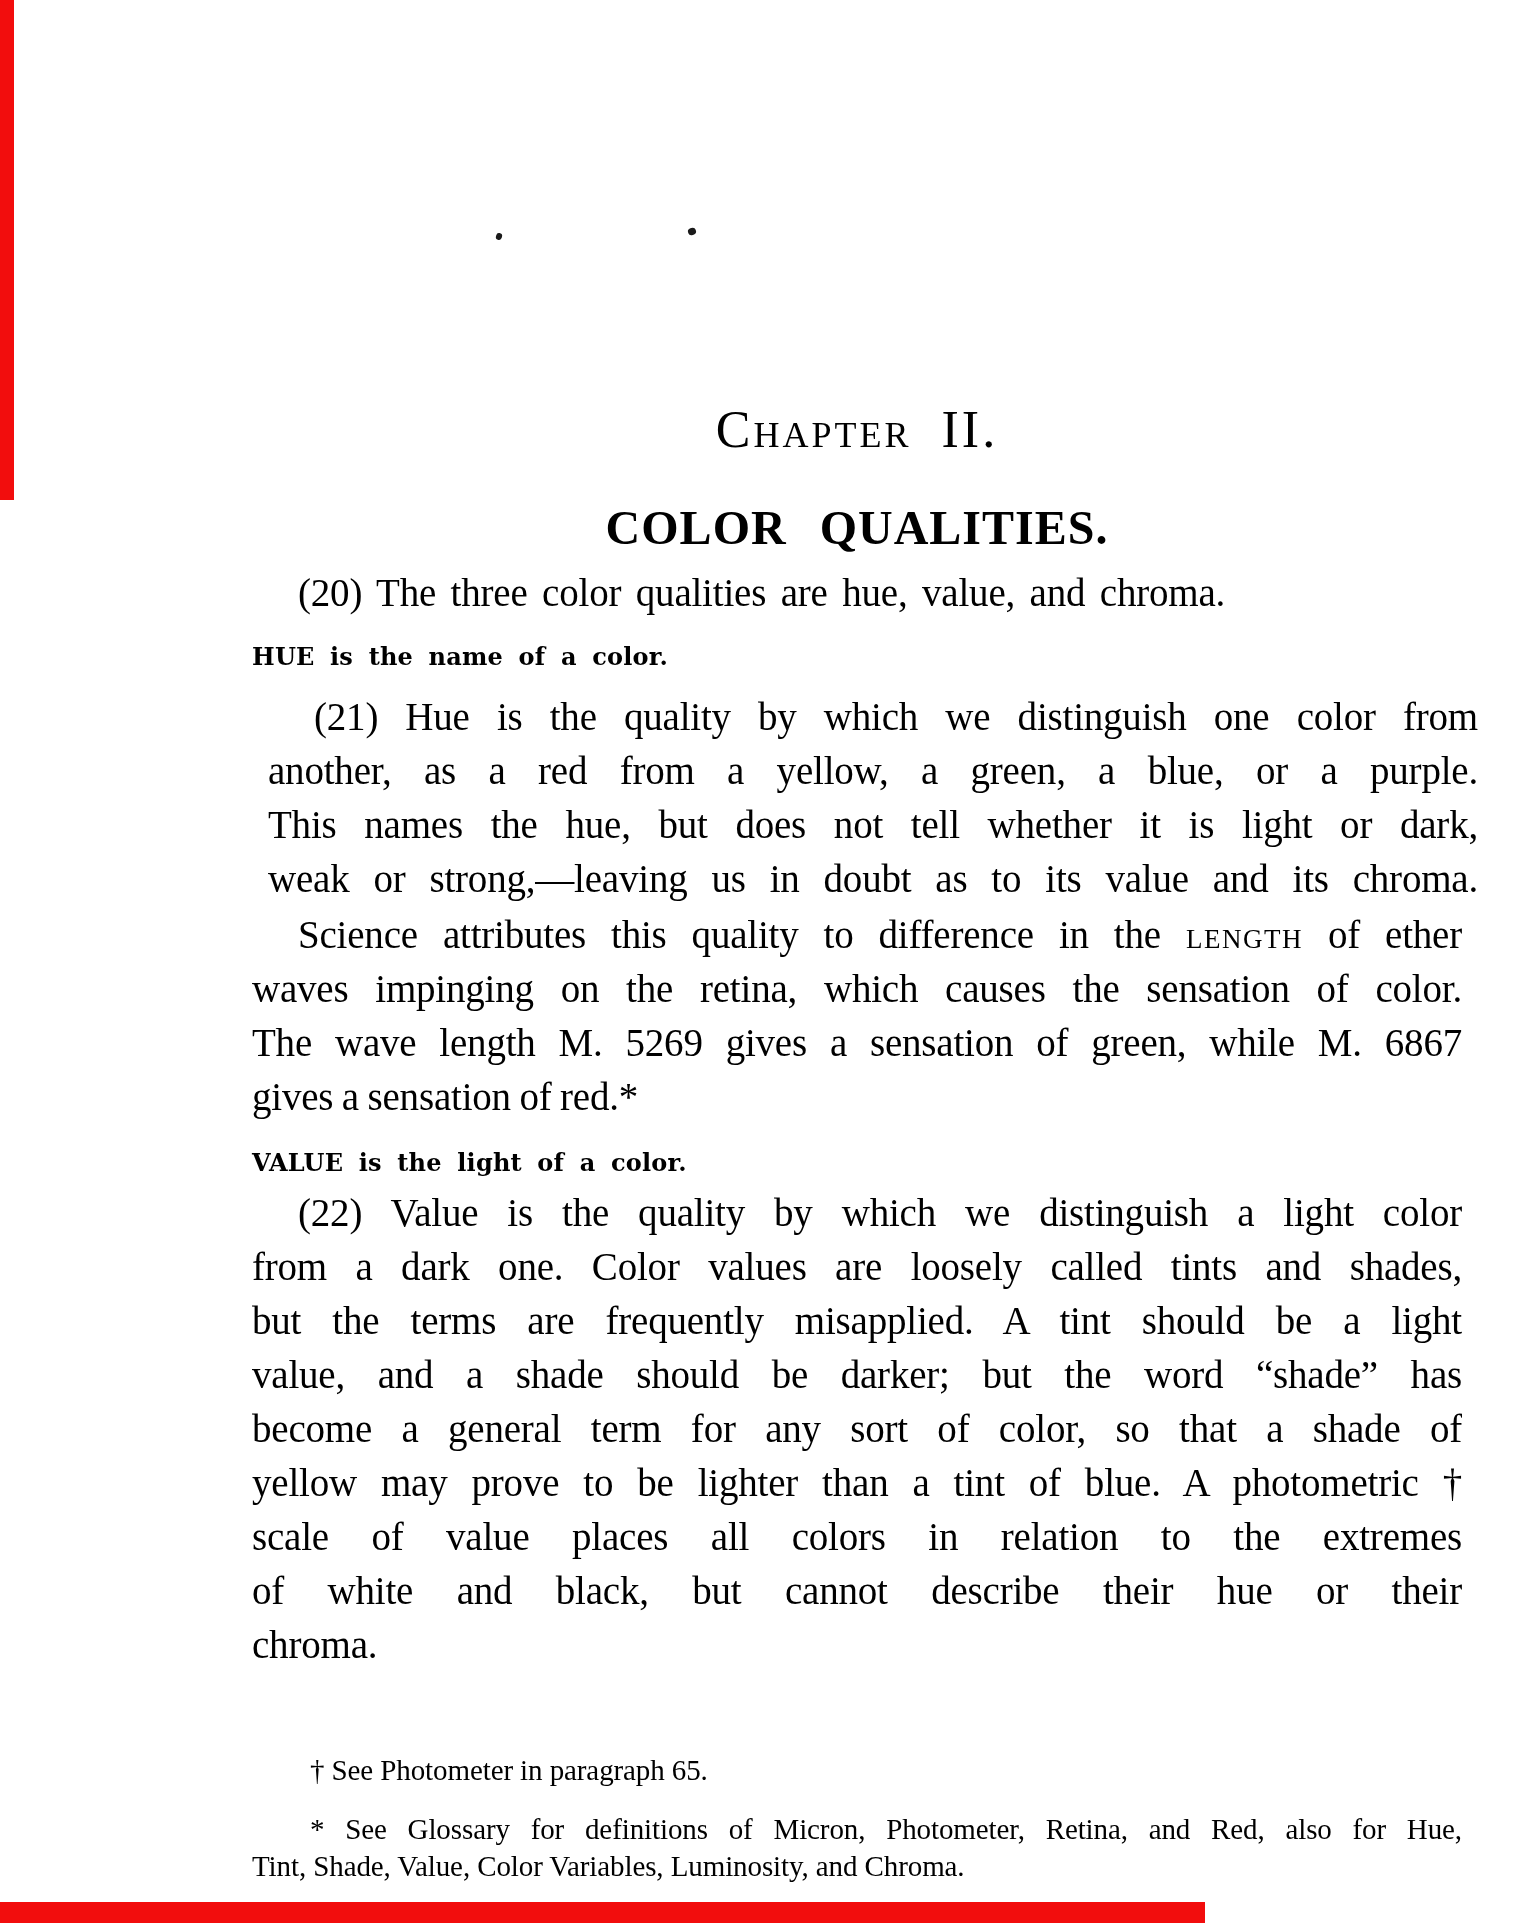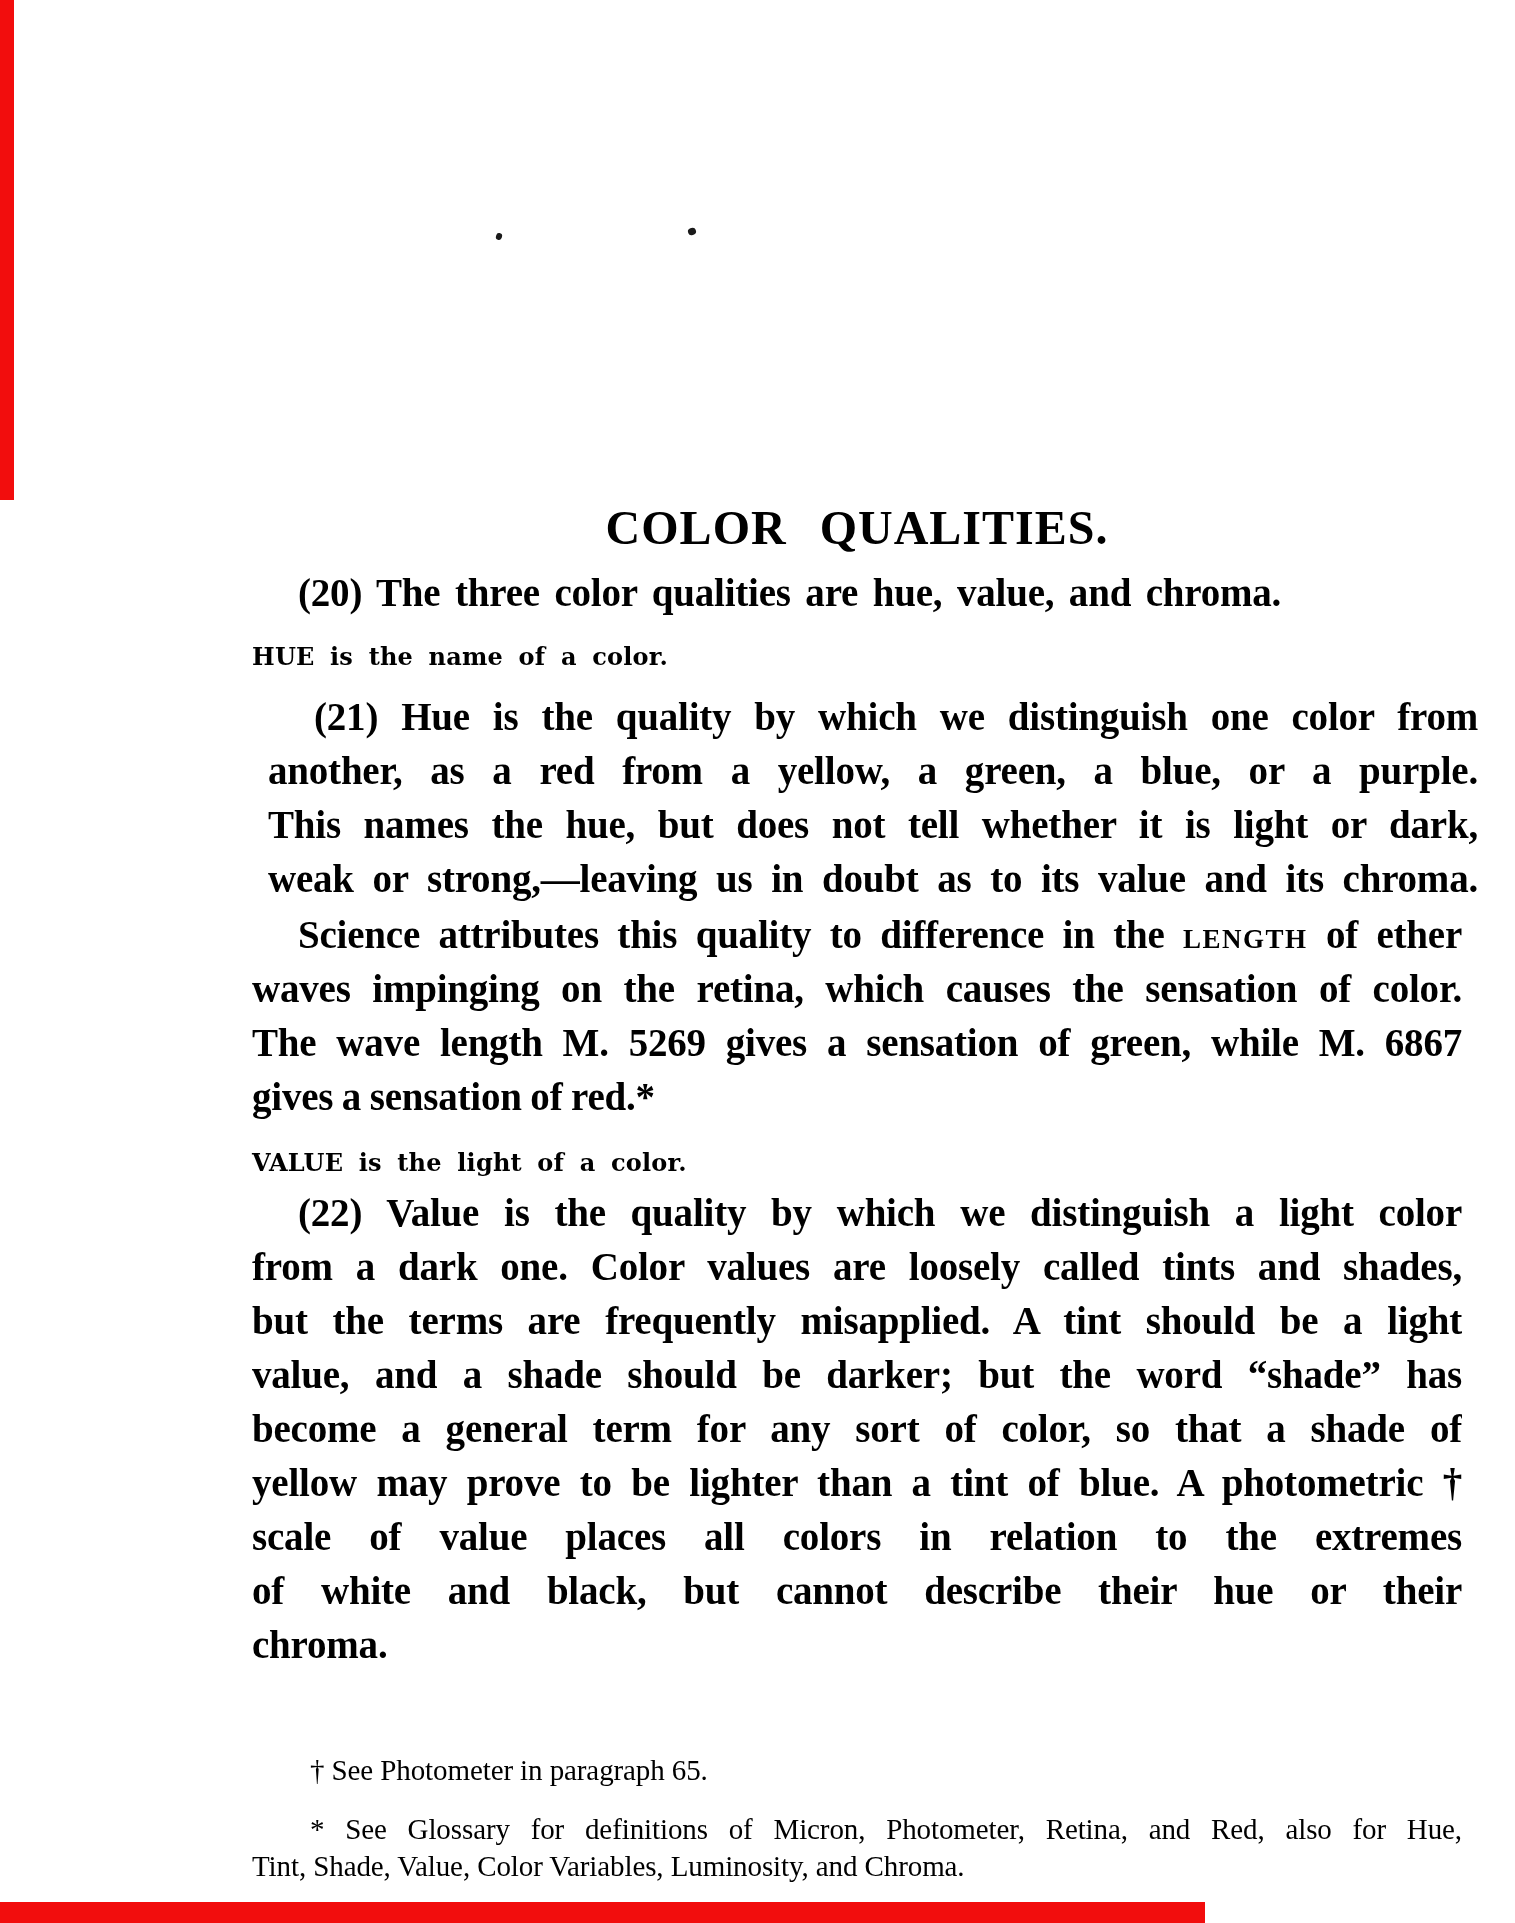--- a/index.html
+++ b/index.html
@@ -27,21 +27,21 @@
     font-variant:small-caps;
     font-size:52px; letter-spacing:3px; word-spacing:14px;
   }
   .title {
     top:500px; text-align:center;
     font-weight:bold; font-size:48px;
     letter-spacing:1px; word-spacing:20px;
   }
 
   .body-text { font-size:39px; line-height:54px; letter-spacing:-0.2px; word-spacing:-1px; }
-  .body-text .line { height:54px; overflow:hidden;font-weight:bold; }
+  .body-text .line { height:54px; overflow:hidden; }
   .jline { text-align:justify; text-align-last:justify; }
   .lline { text-align:left; text-align-last:left; }
   .indent { text-indent:46px; }
 
   .p20 { top:566px; word-spacing:5px; }
   .p21 { top:690px;margin-left:16px; }
   .science { top:908px; }
   .p22 { top:1186px; }
   .sc { font-variant:small-caps; letter-spacing:1.5px; }
 
@@ -63,20 +63,21 @@
 </head>
 <body>
 
 <div class="page">
 
   <div class="red-bar red-bar-left" style="background: rgb(242, 13, 13);"></div>
   <div class="red-bar red-bar-bottom" style="background: rgb(242, 13, 13);"></div>
   <div class="speck speck-1"></div>
   <div class="speck speck-2"></div>
 
+  <div class="col chapter">Chapter II.</div>
   <div class="col title">COLOR QUALITIES.</div>
 
   <div class="col body-text p20">
     <div class="line lline indent">(20) The three color qualities are hue, value, and chroma.</div>
   </div>
 
   <div class="col lead lead-hue">HUE is the name of a color.</div>
 
   <div class="col body-text p21">
     <div class="line jline indent">(21) Hue is the quality by which we distinguish one color from</div>

